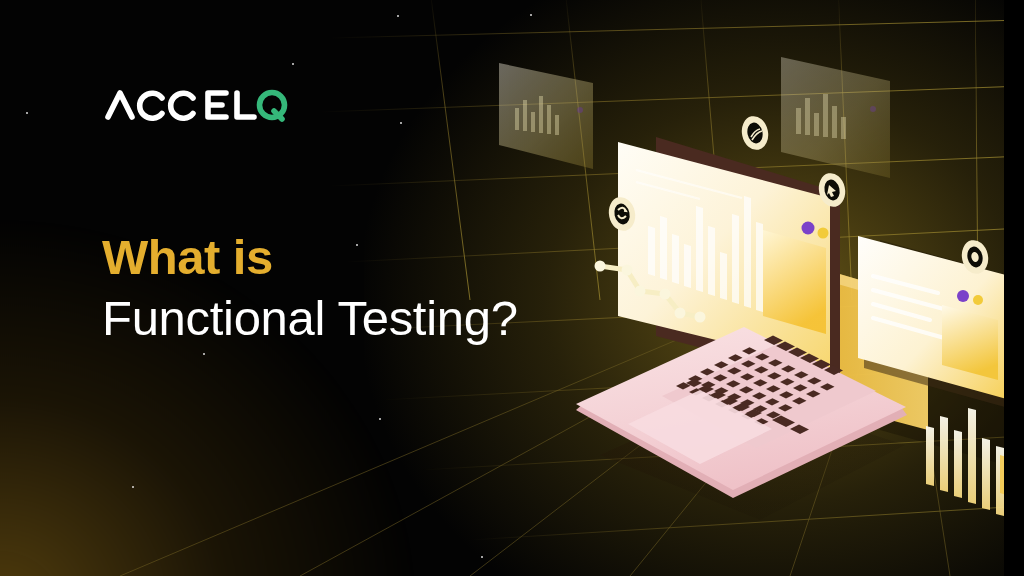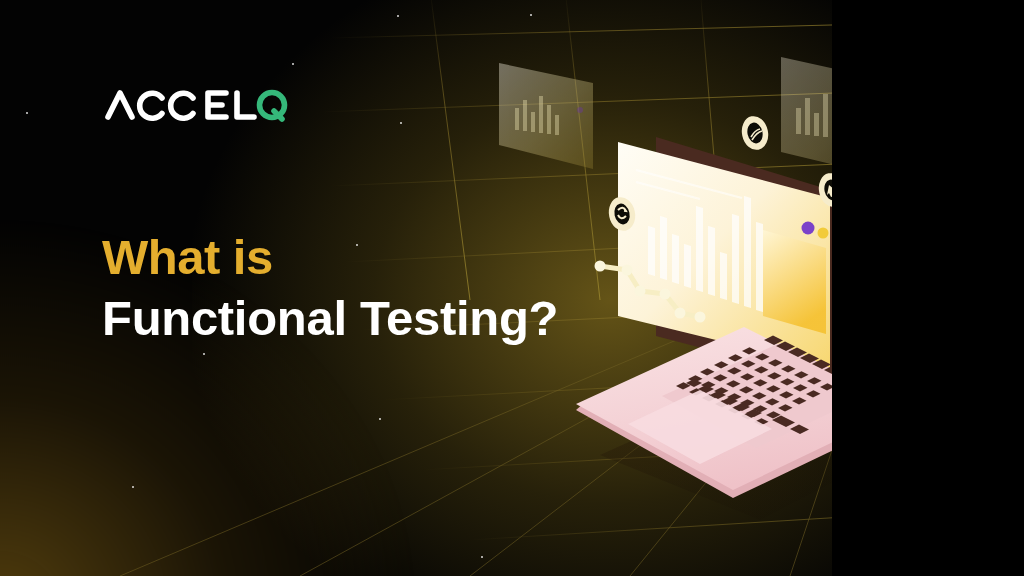--- a/index.html
+++ b/index.html
@@ -1,21 +1,21 @@
 <!DOCTYPE html>
 <html><head>
 <meta charset="utf-8">
 <style>
   * { margin:0; padding:0; box-sizing:border-box; }
   html, body { width:1024px; height:576px; overflow:hidden; background:#000; }
   body { font-family:"Liberation Sans", sans-serif; }
 
   .stage {
     position:relative;
-    width:832px; height:576px;
+    width:1004px; height:576px;
     background:#701a75;
     overflow:hidden;
   }
 
   
   .bg-base {
     position:absolute; inset:0;
     background:#030303;
   }
   .glow-bl {
@@ -52,21 +52,21 @@
     width:560px;
   }
   .hl-1 {
     font-size:49px; line-height:1.06;
     font-weight:700;
     letter-spacing:-0.5px;
     color:#e4ae2e;
   }
   .hl-2 {
     font-size:49px; line-height:1.18;
-    font-weight:700;
+    font-weight:400;
     letter-spacing:-0.3px;
     color:#ffffff;
     margin-top:6px;
   }
 
   
   .illo { position:absolute; left:0; top:0; width:1024px; height:576px; }
   .illo svg { position:absolute; left:0; top:0; }
 </style>
 </head>

